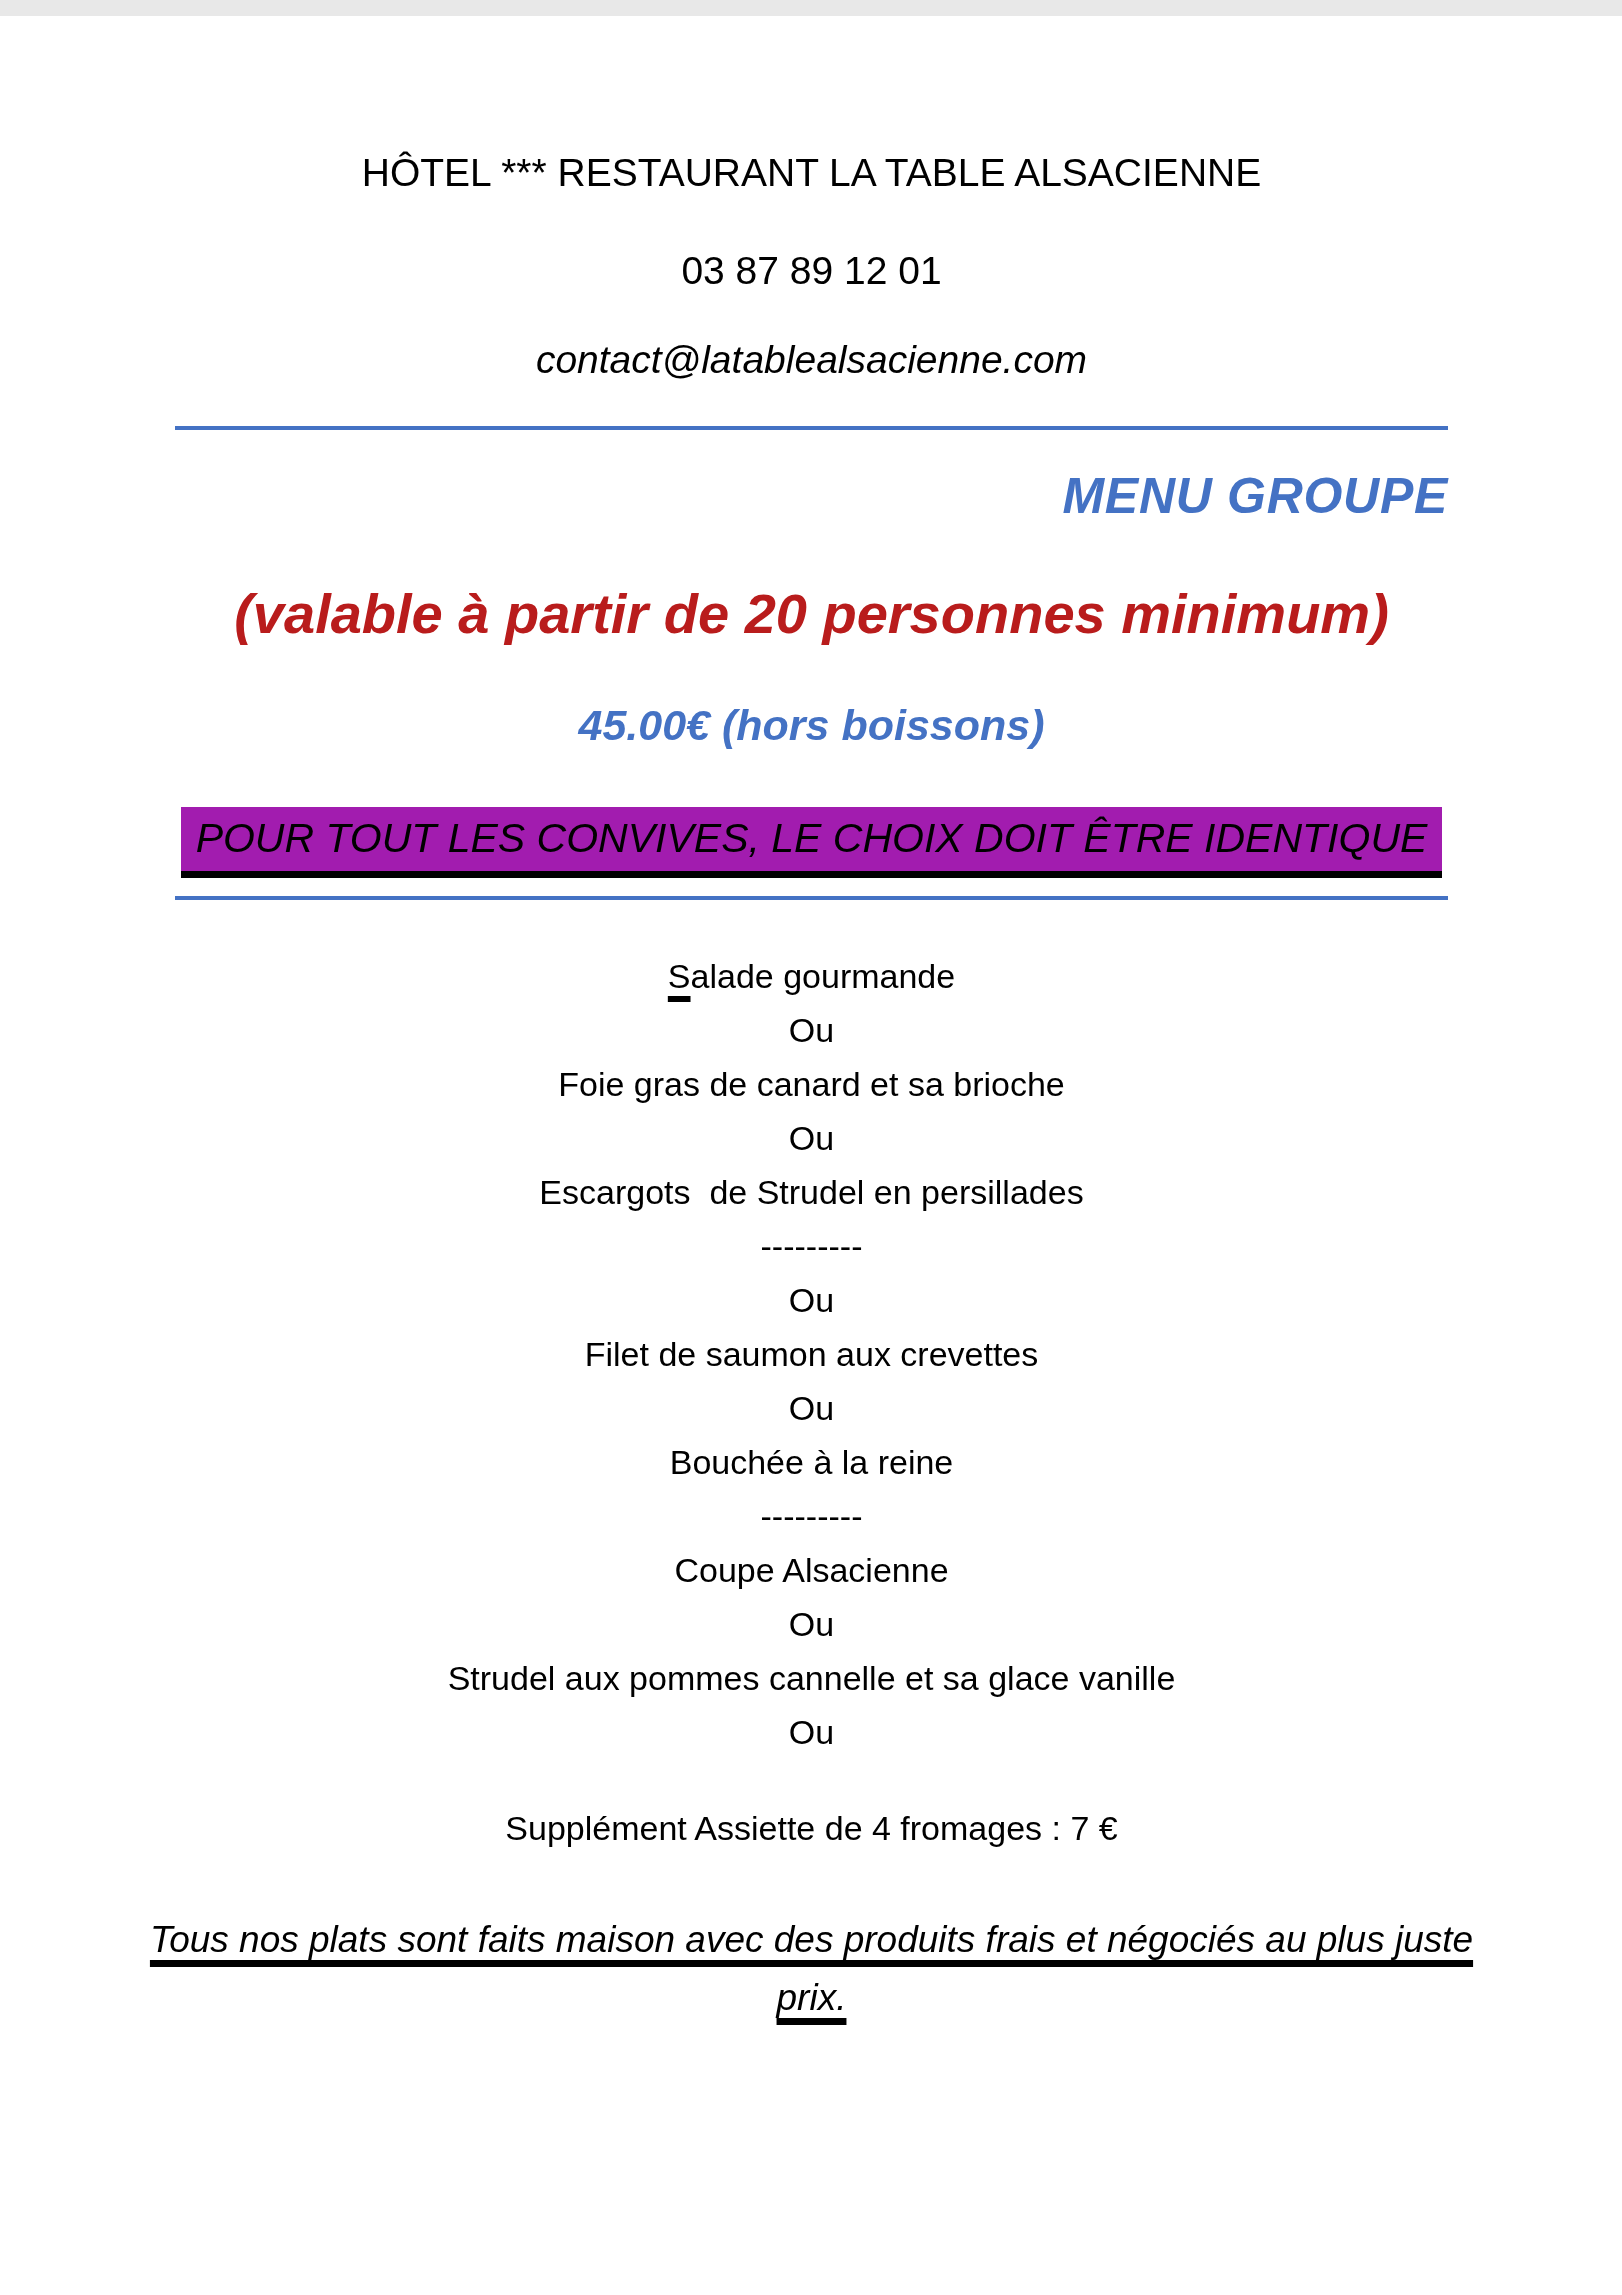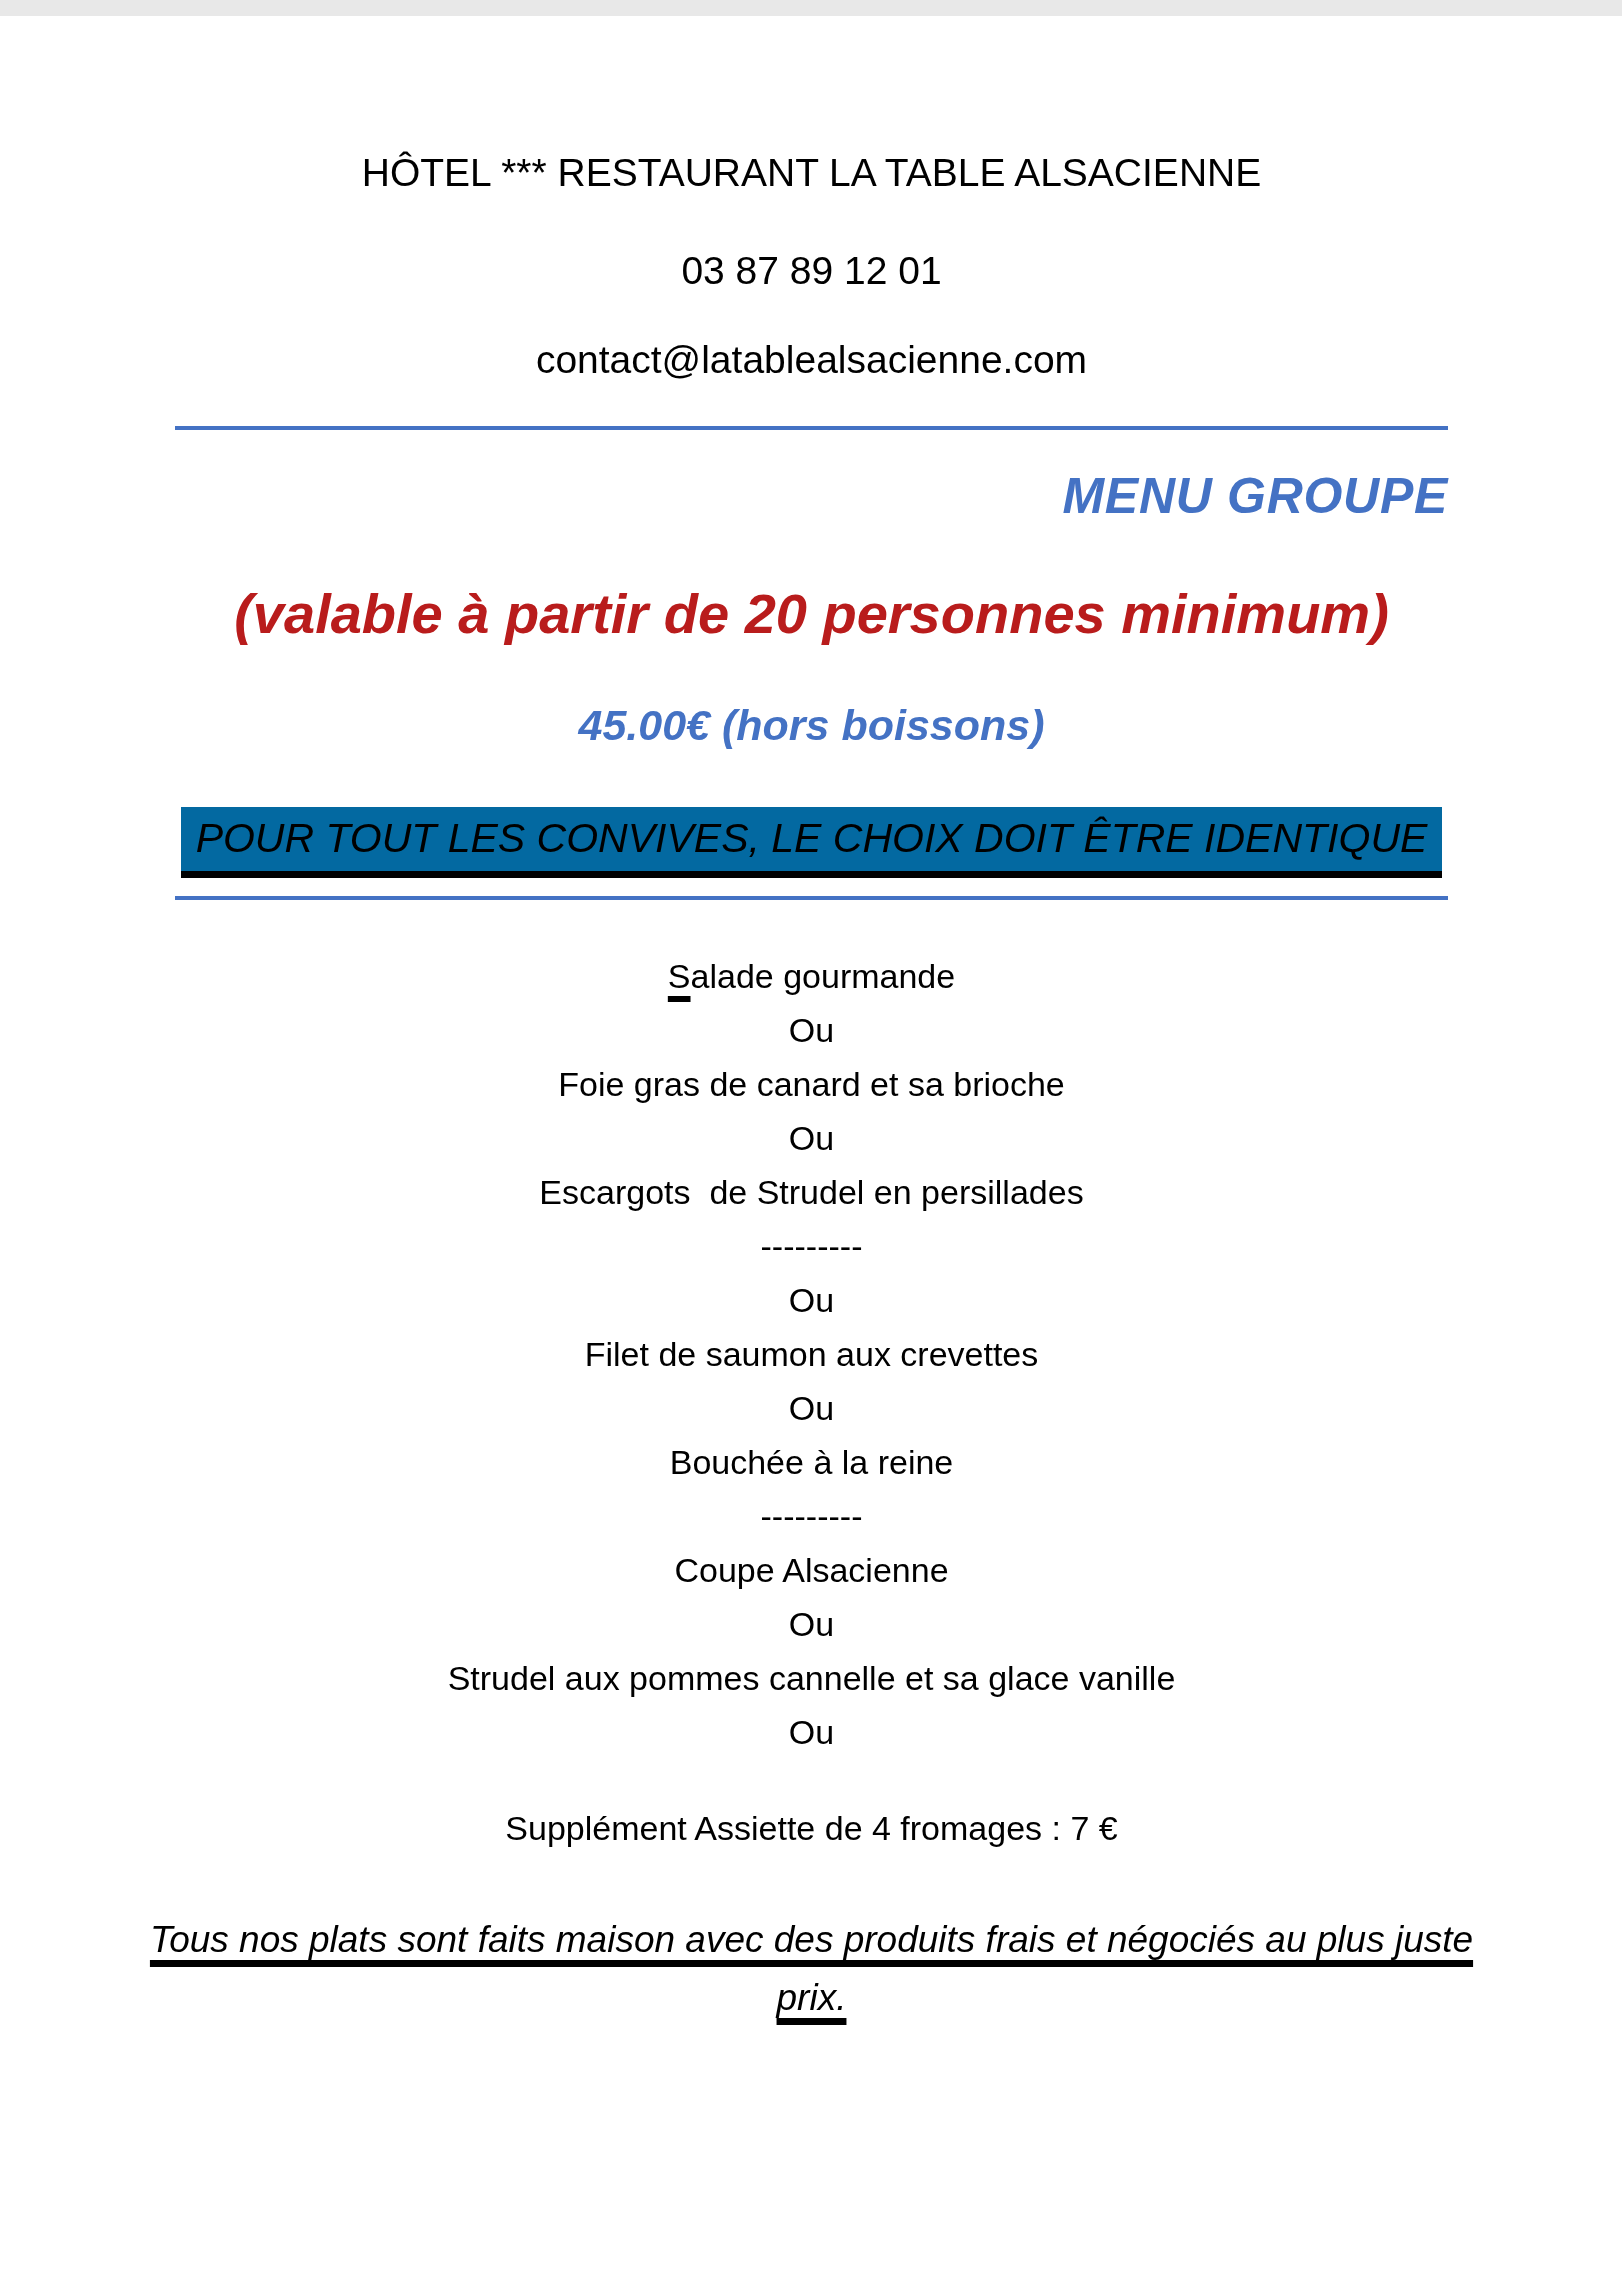--- a/index.html
+++ b/index.html
@@ -22,21 +22,21 @@
   }
   
   .header-line{
     font-size:39px;
     line-height:1.2;
     font-weight:400;
     color:#000;
   }
   .hotel-title{margin-bottom:51px;}
   .hotel-phone{margin-bottom:42px;}
-  .hotel-email{margin-bottom:0;}
+  .hotel-email{margin-bottom:0;font-style:italic;}
   
   .rule{
     border:none;
     height:0;
     border-bottom:4.6px solid #4472C4;
     margin:0;
   }
   .rule-top{margin-top:43px;}
   .rule-mid{margin-top:18.3px;}
   
@@ -67,21 +67,21 @@
     color:#4472C4;
   }
   
   .notice{
     margin-top:56px;
     font-size:41px;
     line-height:1.2;
   }
   .notice .hl{
     display:inline-block;
-    background:#0369a1;
+    background:#a21caf;
     font-style:italic;
     padding:6.5px 14.4px 7.9px 14.4px;
     border-bottom:7.2px solid #000000;
   }
   
   .courses{
     margin-top:49px;
   }
   .course{
     font-size:34px;

